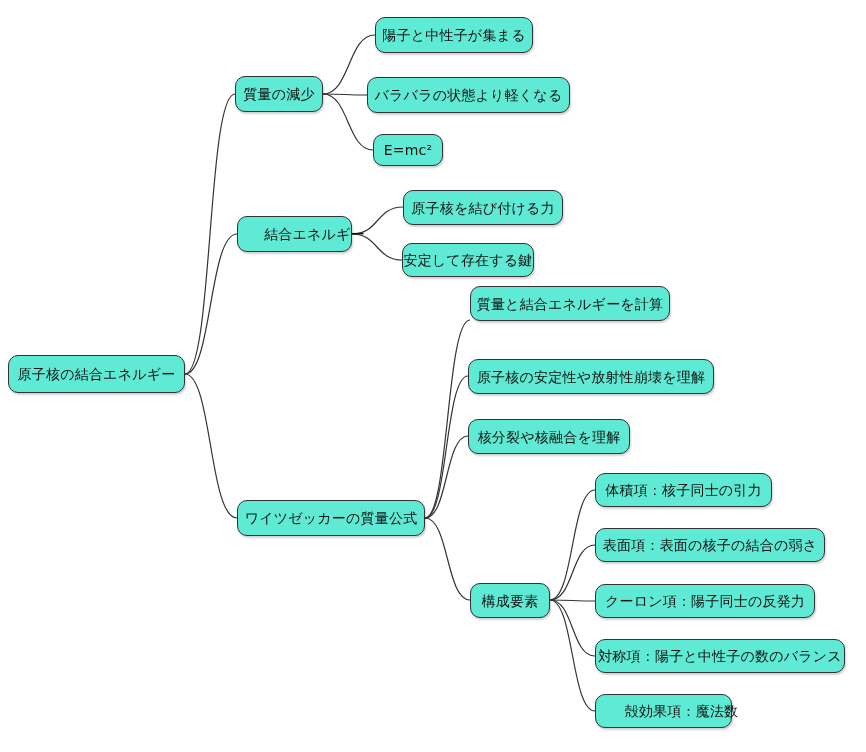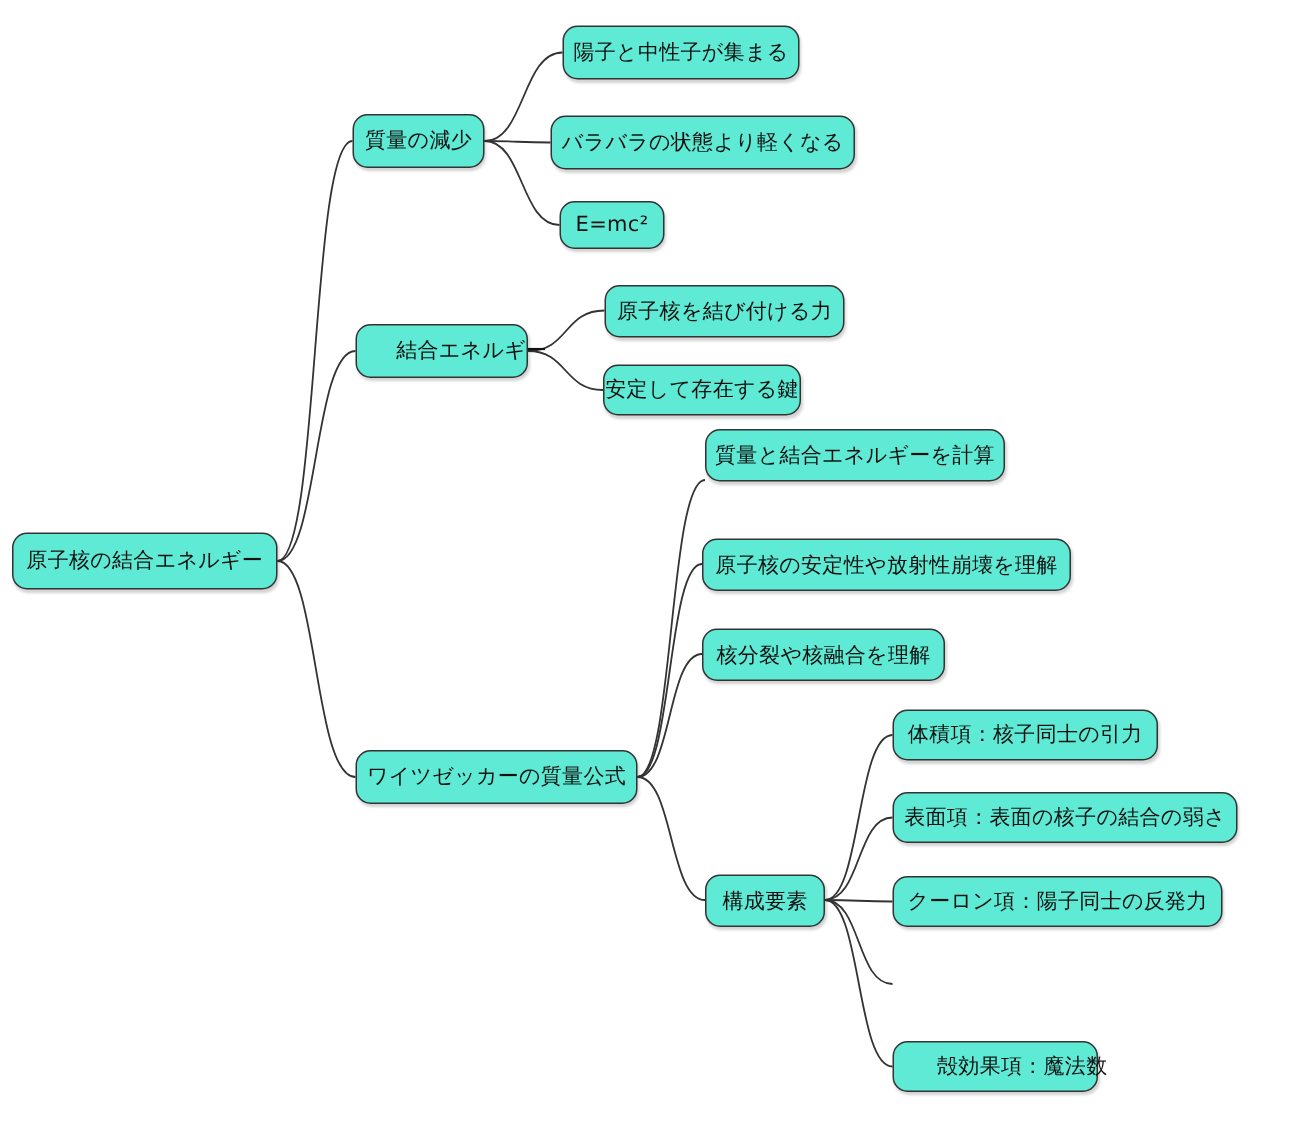--- a/index.html
+++ b/index.html
@@ -81,15 +81,16 @@
   <div class="node" style="left:402px; top:243px; width:132px; height:34px;">安定して存在する鍵</div>
 
   <div class="node" style="left:470px; top:286px; width:200px; height:35px;">質量と結合エネルギーを計算</div>
   <div class="node" style="left:468px; top:359px; width:246px; height:35px;">原子核の安定性や放射性崩壊を理解</div>
   <div class="node" style="left:468px; top:419px; width:162px; height:35px;">核分裂や核融合を理解</div>
   <div class="node" style="left:470px; top:583px; width:80px; height:35px;">構成要素</div>
 
   <div class="node" style="left:595px; top:473px; width:177px; height:34px;">体積項：核子同士の引力</div>
   <div class="node" style="left:595px; top:528px; width:230px; height:34px;">表面項：表面の核子の結合の弱さ</div>
   <div class="node" style="left:595px; top:584px; width:220px; height:34px;">クーロン項：陽子同士の反発力</div>
+  <div class="node" style="left:595px; top:639px; width:250px; height:34px;">対称項：陽子と中性子の数のバランス</div>
   <div class="node" style="left:595px; top:694px; width:137px; height:34px;padding-left:36px;">殻効果項：魔法数</div>
 
 </div>
 
 </body></html>

